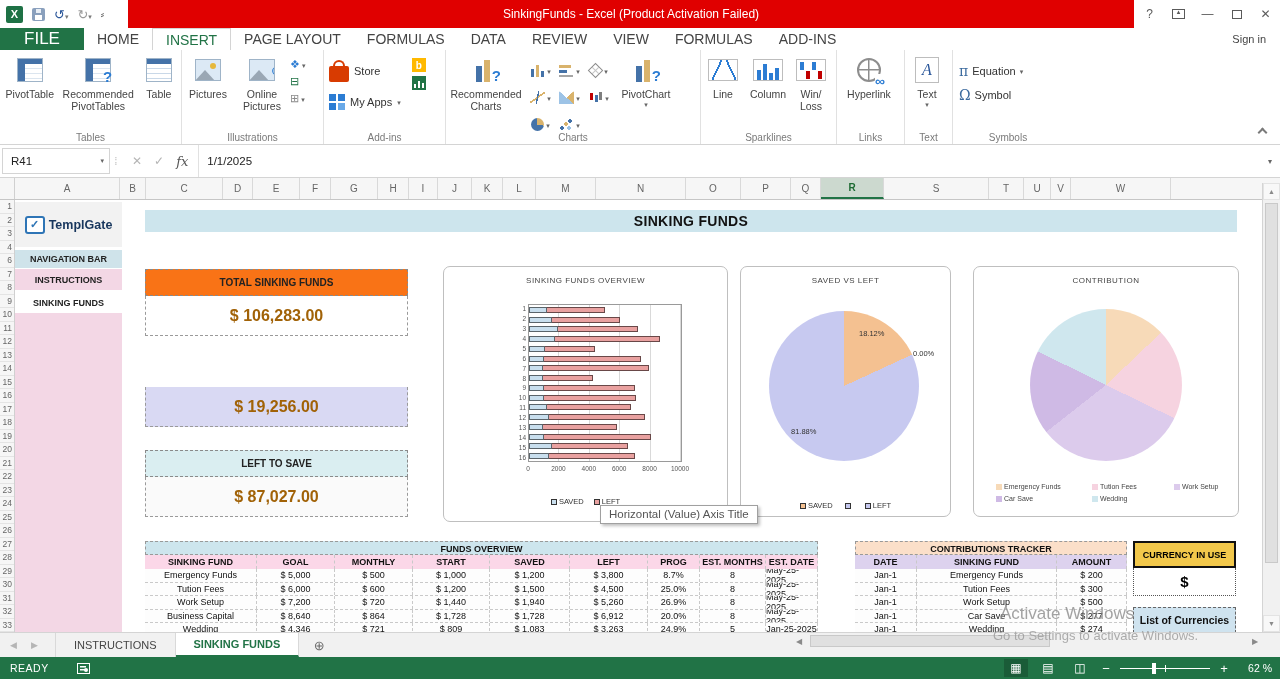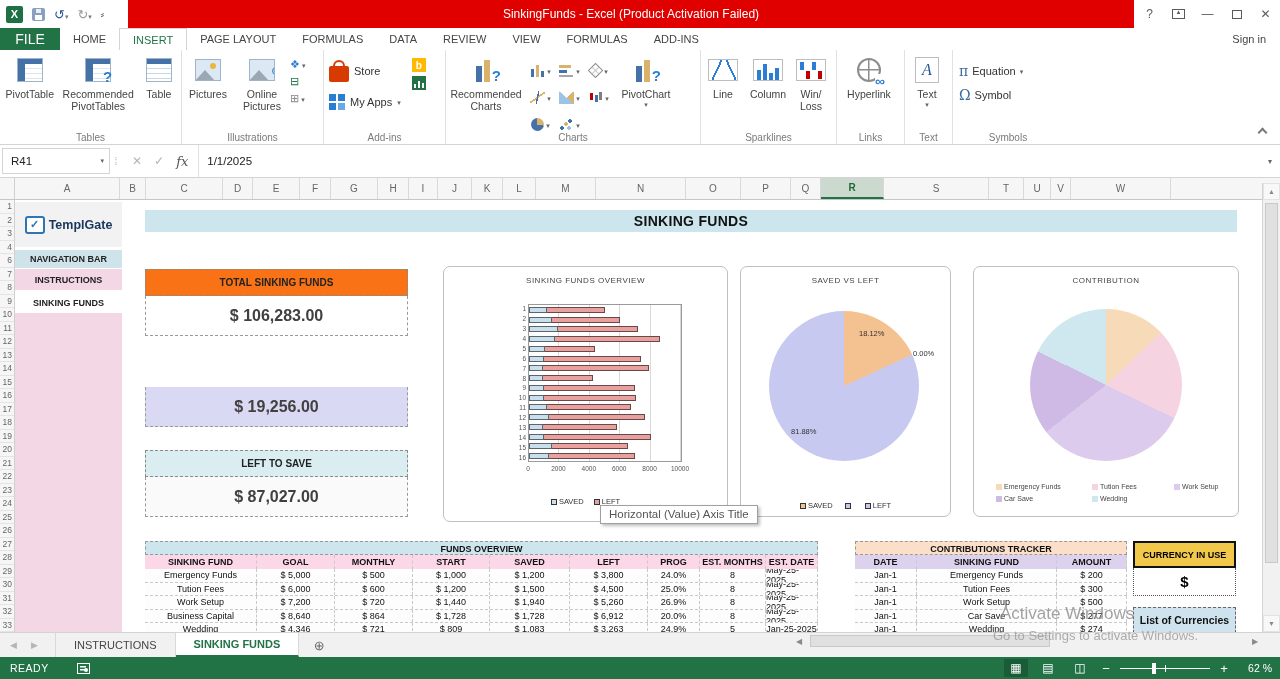--- a/index.html
+++ b/index.html
@@ -22,22 +22,22 @@
   .qcaret { color:#7a7a7a; font-size:7px; }
   .wbtns { position:absolute; right:0; top:0; height:28px; display:flex; align-items:center; }
   .wbtn { width:29px; height:28px; display:flex; align-items:center; justify-content:center; color:#5a5a5a; font-size:12px; }
   .ribdisp { width:13px; height:10px; border:1px solid #5a5a5a; display:flex; align-items:flex-start; justify-content:center; font-size:7px; line-height:4px; color:#5a5a5a; }
   .restore-ic { position:relative; width:10px; height:9px; }
   .restore-ic::before { content:""; position:absolute; right:0; top:0; width:8px; height:7px; border:1px solid #5a5a5a; }
   .restore-ic::after { content:""; position:absolute; left:0; bottom:0; width:8px; height:7px; border:1px solid #5a5a5a; background:#fff; }
 
   
   .tabrow { position:absolute; left:0; top:28px; width:1280px; height:22px; background:#fff; display:flex; align-items:stretch; }
-  .filetab { width:60px; background:#217346; color:#fff; font-size:14px; display:flex; align-items:center; justify-content:center; }
-  .rtab { padding:0 13px; font-size:11px; color:#444; display:flex; align-items:center; }
+  .filetab { width:84px; background:#217346; color:#fff; font-size:17px; display:flex; align-items:center; justify-content:center; }
+  .rtab { padding:0 13px; font-size:14px; color:#444; display:flex; align-items:center; }
   .rtab.active { background:#fff; color:#217346; border:1px solid #d4d4d4; border-bottom:none; }
   .signin { position:absolute; right:14px; top:0; height:22px; display:flex; align-items:center; font-size:11px; color:#444; }
 
   
   .ribbon { position:absolute; left:0; top:50px; width:1280px; height:95px; background:#fff;
             border-bottom:1px solid #d4d4d4; display:flex; }
   .rgroup { position:relative; border-right:1px solid #e1e1e1; height:94px; display:flex; align-items:flex-start; padding-top:3px; }
   .glabel { position:absolute; bottom:1px; left:0; right:0; text-align:center; font-size:10px; color:#7a7a7a; }
   .bb { display:flex; flex-direction:column; align-items:center; padding:2px 3px 0 3px; }
   .bb .lbl { font-size:10.5px; color:#444; text-align:center; line-height:1.15; margin-top:3px; }
@@ -157,21 +157,21 @@
   .tg-ic { width:20px; height:18px; border:2px solid #2e75b6; border-radius:3px; color:#2e75b6; font-size:11px; font-weight:bold; display:flex; align-items:center; justify-content:center; background:#fff; }
   .tg-tx { font-size:12.5px; font-weight:bold; color:#17365d; }
   .sb-nav { position:absolute; left:15px; top:50px; width:107px; height:18px; background:#cfe3ea; font-size:9px; font-weight:bold; color:#222; display:flex; align-items:center; justify-content:center; }
   .sb-ins { position:absolute; left:15px; top:69px; width:107px; height:21px; background:#f3d7e5; font-size:9px; font-weight:bold; color:#222; display:flex; align-items:center; justify-content:center; }
   .sb-act { position:absolute; left:15px; top:93px; width:107px; height:20px; background:#fff; font-size:9px; font-weight:bold; color:#222; display:flex; align-items:center; justify-content:center; }
   .sb-fill { position:absolute; left:15px; top:113px; width:107px; height:319px; background:#f3d7e5; }
 
   .titleband { position:absolute; left:145px; top:10px; width:1092px; height:22px; background:#cde5ed; display:flex; align-items:center; justify-content:center; font-size:14px; font-weight:bold; color:#111; letter-spacing:.3px; }
 
   .cardh { position:absolute; left:145px; width:263px; height:27px; border:1px dashed #8a8a8a; display:flex; align-items:center; justify-content:center; font-size:10px; font-weight:bold; color:#222; }
-  .cardb { position:absolute; left:145px; width:263px; height:40px; border:1px dashed #9a9a9a; border-top:none; display:flex; align-items:center; justify-content:center; font-size:16px; font-weight:bold; color:#404040; }
+  .cardb { position:absolute; left:145px; width:263px; height:40px; border:1px dashed #9a9a9a; border-top:none; display:flex; align-items:center; justify-content:center; font-size:16px; font-weight:bold; color:#a16207; }
 
   .chartbox { position:absolute; background:#fff; border:1px solid #bfbfbf; border-radius:7px; }
   .ctitle { position:absolute; top:9px; left:0; right:0; text-align:center; font-size:8px; letter-spacing:.5px; color:#444; }
 
   .barplot { position:absolute; left:84px; top:37px; width:154px; height:158px; border:1px solid #9a9a9a; }
   .vgrid { position:absolute; top:0; bottom:0; width:1px; background:#d9d9d9; }
   .barrow { display:flex; align-items:center; height:9.875px; }
   .barseg { height:6px; border:1px solid rgba(0,0,0,.55); }
   .ylabels { position:absolute; left:66px; top:37px; width:16px; height:158px; display:flex; flex-direction:column; justify-content:space-around; align-items:flex-end; font-size:6.5px; color:#555; }
   .xlabels { position:absolute; left:84px; top:198px; width:154px; height:10px; font-size:6.5px; color:#555; }
@@ -704,21 +704,21 @@
           <div style="width: 52px;">EST. DATE</div>
         </div>
       <div id="ftbody">
           <div class="trow">
             <div style="width: 112px;">Emergency Funds</div>
             <div style="width: 78px;">$ 5,000</div>
             <div style="width: 78px;">$ 500</div>
             <div style="width: 77px; text-align: right;">$ 1,000</div>
             <div style="width: 80px;">$ 1,200</div>
             <div style="width: 78px;">$ 3,800</div>
-            <div style="width: 52px;">24.0%</div>
+            <div style="width: 52px;">8.7%</div>
             <div style="width: 66px;">8</div>
             <div style="width: 52px;">May-25-2025</div>
           </div>
           <div class="trow">
             <div style="width: 112px;">Tution Fees</div>
             <div style="width: 78px;">$ 6,000</div>
             <div style="width: 78px;">$ 600</div>
             <div style="width: 77px;">$ 1,200</div>
             <div style="width: 80px;">$ 1,500</div>
             <div style="width: 78px;">$ 4,500</div>

